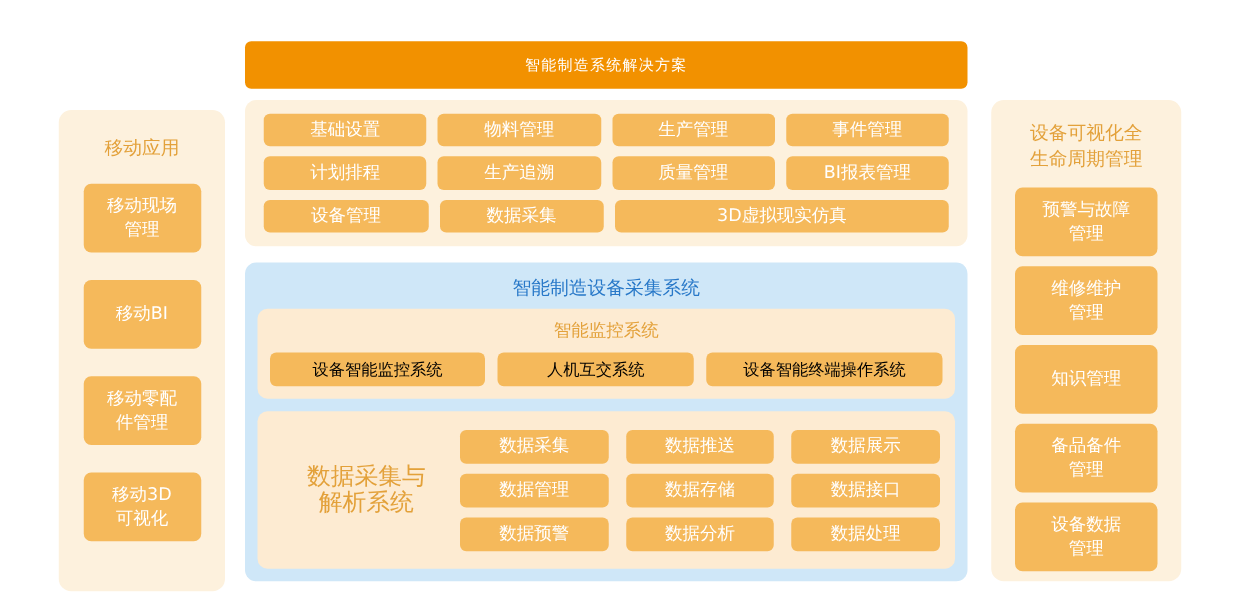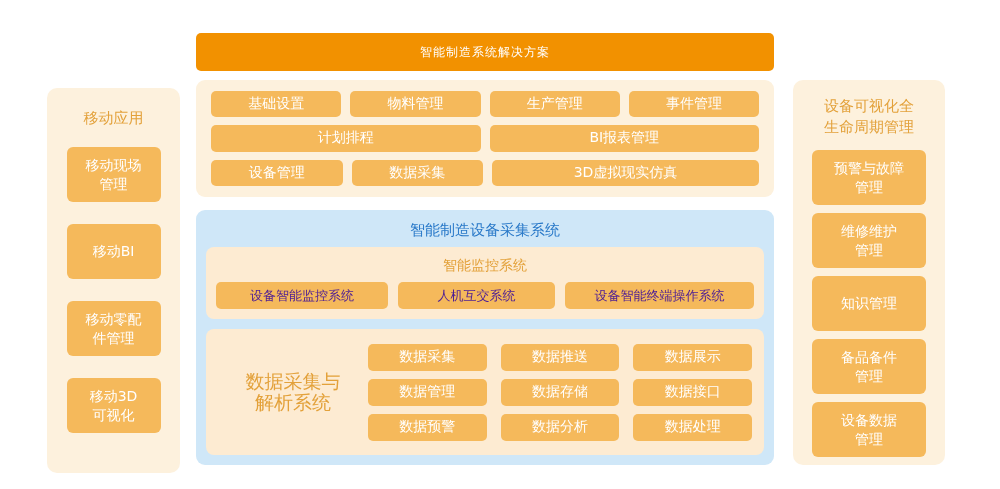--- a/index.html
+++ b/index.html
@@ -178,21 +178,21 @@
     margin-bottom: 6px;
   }
   .monitor-row {
     display: flex;
     gap: 10px;
     height: 27px;
   }
   .monitor-tile {
     background: #F5B95B;
     border-radius: 5px;
-    color: #4c1d95;
+    color: #000000;
     font-size: 13px;
     display: flex;
     align-items: center;
     justify-content: center;
     box-sizing: border-box;
   }
   .monitor-tile.w1 { flex: 1.02; }
   .monitor-tile.w2 { flex: 0.93; }
   .monitor-tile.w3 { flex: 1.12; }
 
@@ -271,20 +271,22 @@
 
   <div id="top-panel">
     <div class="mod-row">
       <div class="mod-tile">基础设置</div>
       <div class="mod-tile">物料管理</div>
       <div class="mod-tile">生产管理</div>
       <div class="mod-tile">事件管理</div>
     </div>
     <div class="mod-row">
       <div class="mod-tile">计划排程</div>
+      <div class="mod-tile">生产追溯</div>
+      <div class="mod-tile">质量管理</div>
       <div class="mod-tile">BI报表管理</div>
     </div>
     <div class="mod-row">
       <div class="mod-tile">设备管理</div>
       <div class="mod-tile">数据采集</div>
       <div class="mod-tile span2">3D虚拟现实仿真</div>
     </div>
   </div>
 
   <div id="blue-panel">

